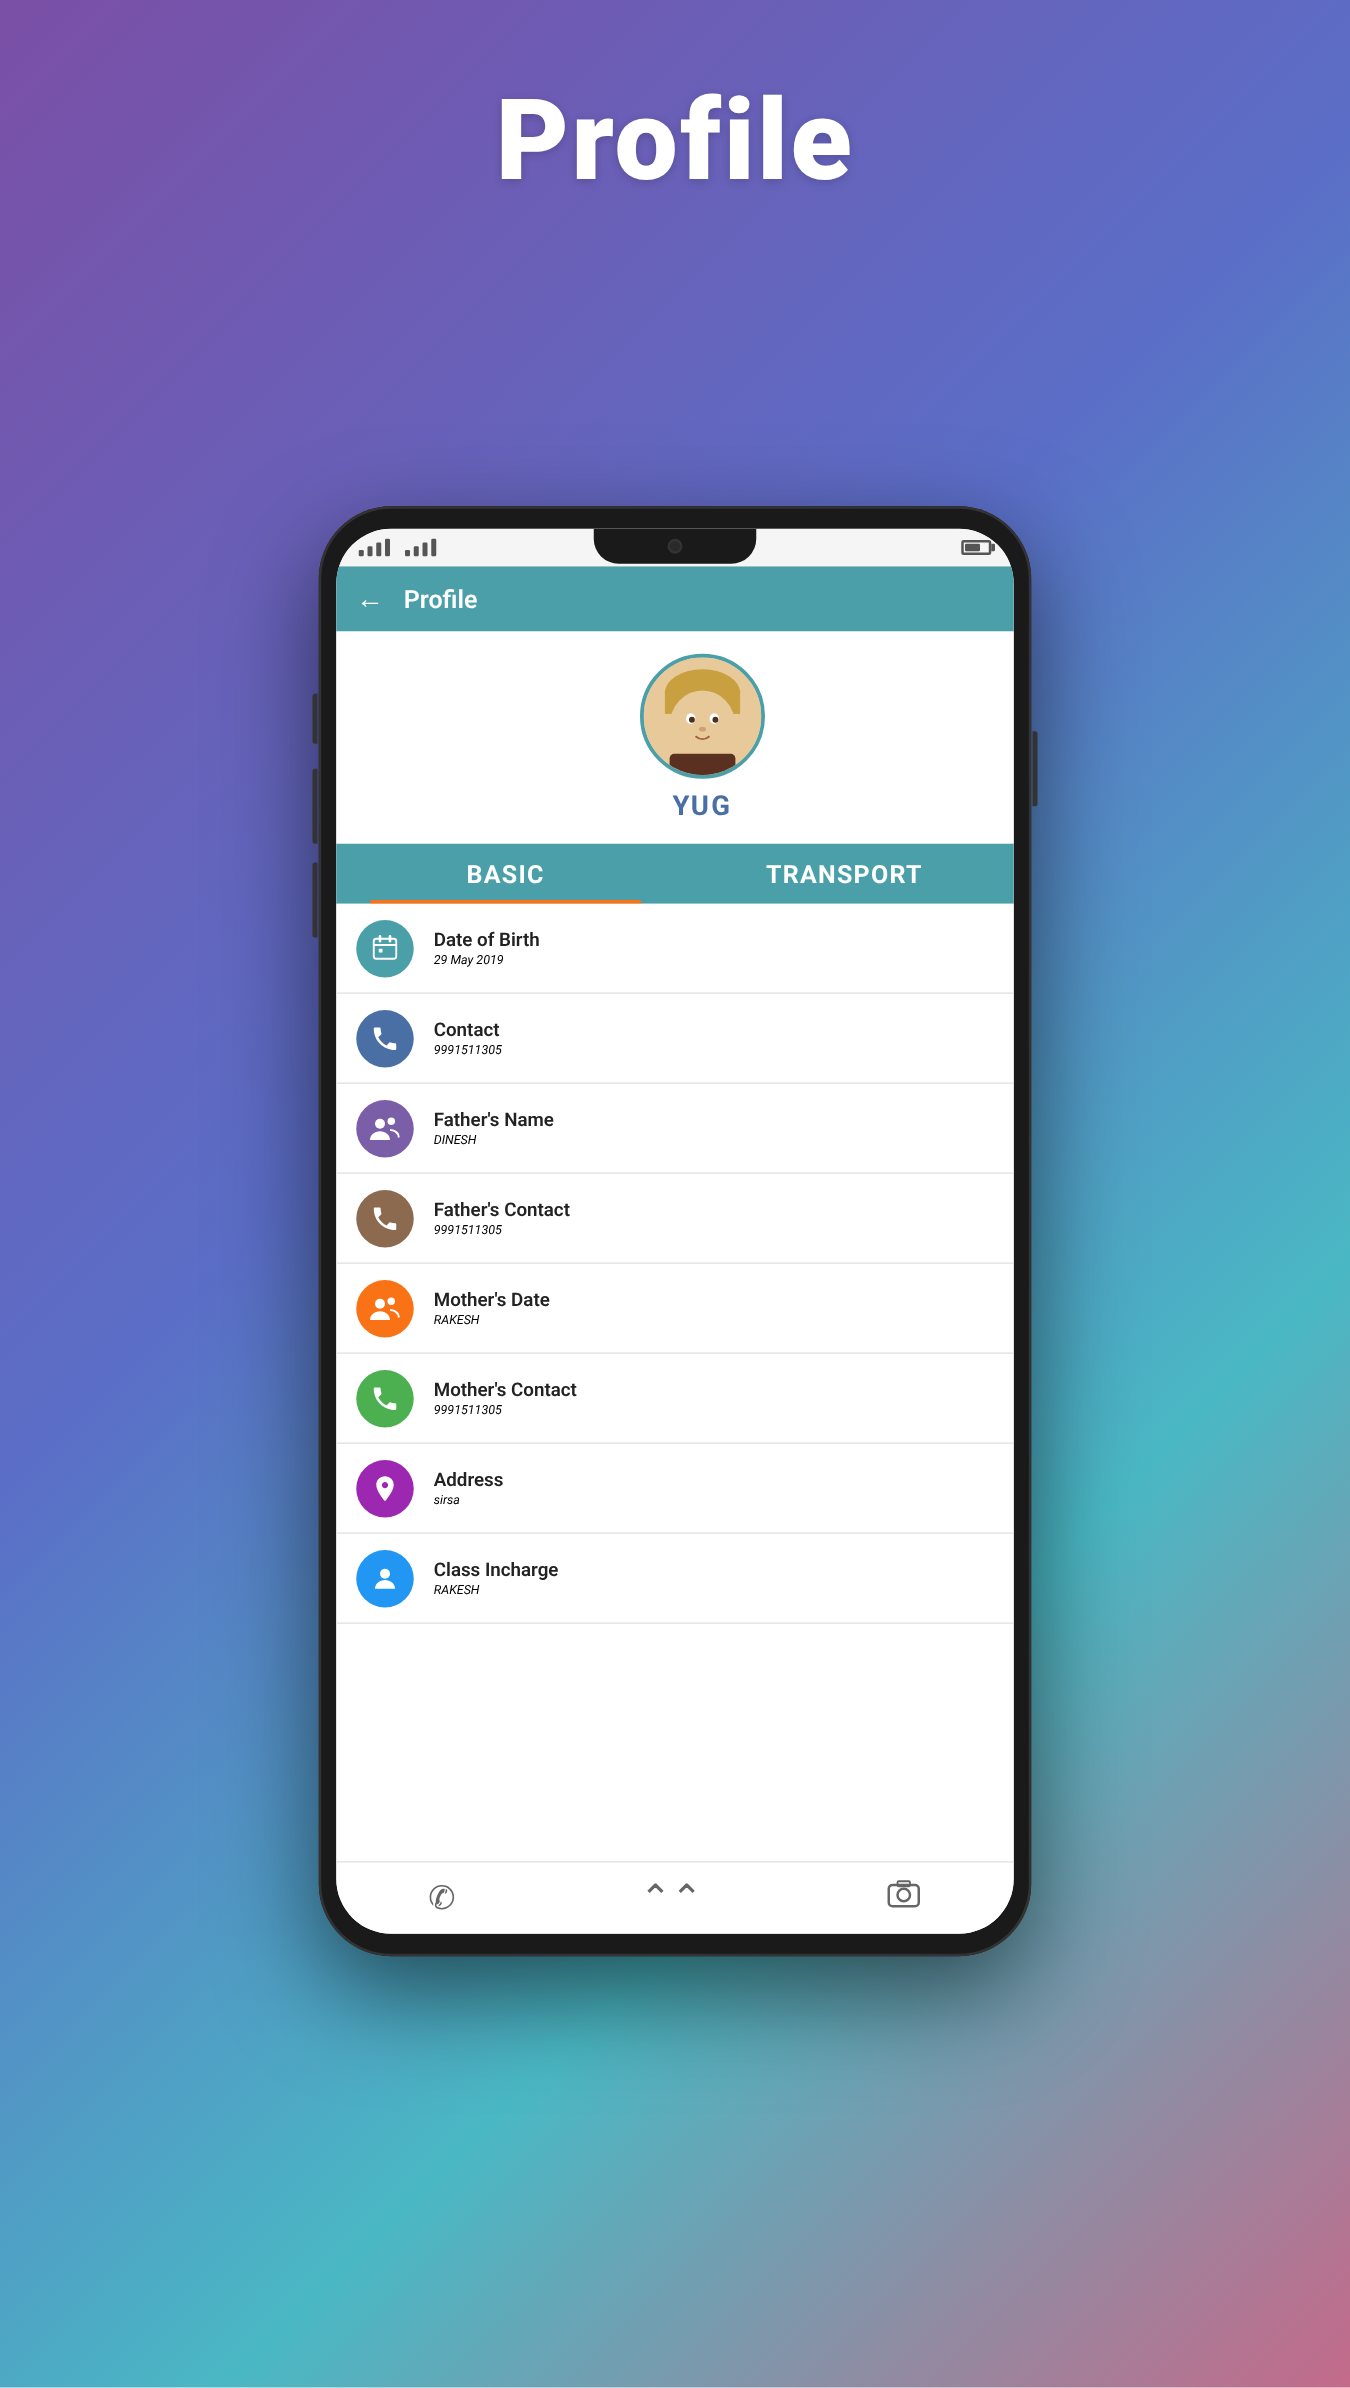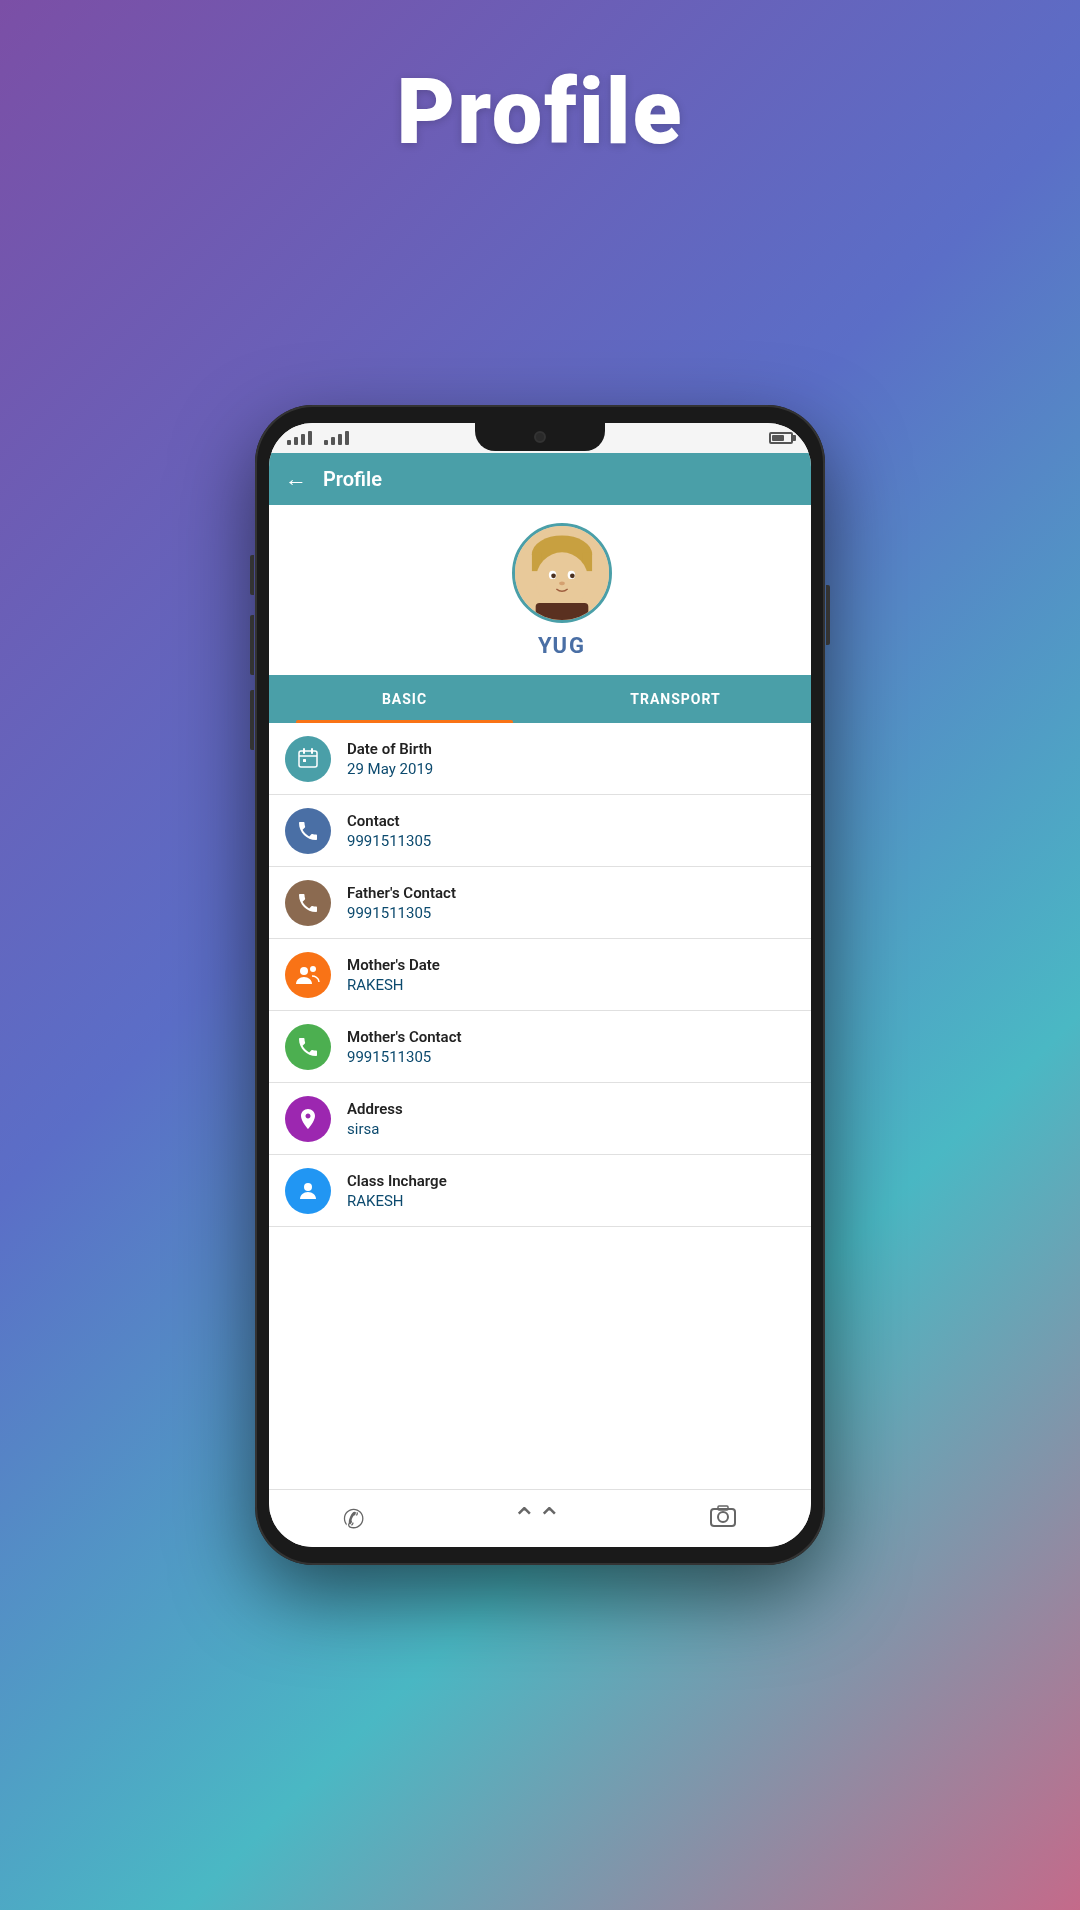--- a/index.html
+++ b/index.html
@@ -210,21 +210,21 @@
       background: #4a9fa8;
       display: flex;
     }
 
     .tab-item {
       flex: 1;
       display: flex;
       align-items: center;
       justify-content: center;
       color: white;
-      font-size: 14px;
+      font-size: 20px;
       font-weight: 700;
       letter-spacing: 1px;
       cursor: pointer;
       position: relative;
     }
 
     .tab-item.active::after {
       content: '';
       position: absolute;
       bottom: 0;
@@ -273,23 +273,24 @@
       justify-content: center;
     }
 
     .list-label {
       font-size: 15px;
       font-weight: 600;
       color: #222;
     }
 
     .list-value {
-      font-size: 15px;
-      color: #0c4a6e;
+      font-size: 10px;
+      color: #000000;
       font-weight: 400;
+      font-style: italic;
     }
 
     
     .bottom-nav {
       position: absolute;
       bottom: 0;
       left: 0; right: 0;
       height: 58px;
       background: white;
       border-top: 1px solid #e0e0e0;
@@ -446,20 +447,34 @@
           <svg width="24" height="24" viewBox="0 0 24 24" fill="white">
               <path d="M6.6 10.8c1.4 2.8 3.8 5.1 6.6 6.6l2.2-2.2c.3-.3.7-.4 1-.2 1.1.4 2.3.6 3.6.6.6 0 1 .4 1 1V20c0 .6-.4 1-1 1-9.4 0-17-7.6-17-17 0-.6.4-1 1-1h3.5c.6 0 1 .4 1 1 0 1.3.2 2.5.6 3.6.1.3 0 .7-.2 1L6.6 10.8z" fill="white"></path>
             </svg>
         </div>
         <div class="list-text">
           <span class="list-label">Contact</span>
           <span class="list-value">9991511305</span>
         </div>
       </div>
 
+      <div class="list-item">
+        <div class="list-icon" style="background:#7b5ea8;">
+          <svg width="26" height="26" viewBox="0 0 26 26" fill="white">
+              <circle cx="9" cy="9" r="4" fill="white"></circle>
+              <circle cx="18" cy="7" r="3" fill="white"></circle>
+              <path d="M1 22c0-4 3.6-7 8-7s8 3 8 7" fill="white"></path>
+              <path d="M17 14c2.5 0 7 1.5 7 6" stroke="white" stroke-width="1.5" fill="none"></path>
+            </svg>
+        </div>
+        <div class="list-text">
+          <span class="list-label">Father's Name</span>
+          <span class="list-value">DINESH</span>
+        </div>
+      </div>
 
       <div class="list-item">
         <div class="list-icon" style="background:#8b6a50;">
           <svg width="24" height="24" viewBox="0 0 24 24" fill="white">
               <path d="M6.6 10.8c1.4 2.8 3.8 5.1 6.6 6.6l2.2-2.2c.3-.3.7-.4 1-.2 1.1.4 2.3.6 3.6.6.6 0 1 .4 1 1V20c0 .6-.4 1-1 1-9.4 0-17-7.6-17-17 0-.6.4-1 1-1h3.5c.6 0 1 .4 1 1 0 1.3.2 2.5.6 3.6.1.3 0 .7-.2 1L6.6 10.8z" fill="white"></path>
             </svg>
         </div>
         <div class="list-text">
           <span class="list-label">Father's Contact</span>
           <span class="list-value">9991511305</span>

